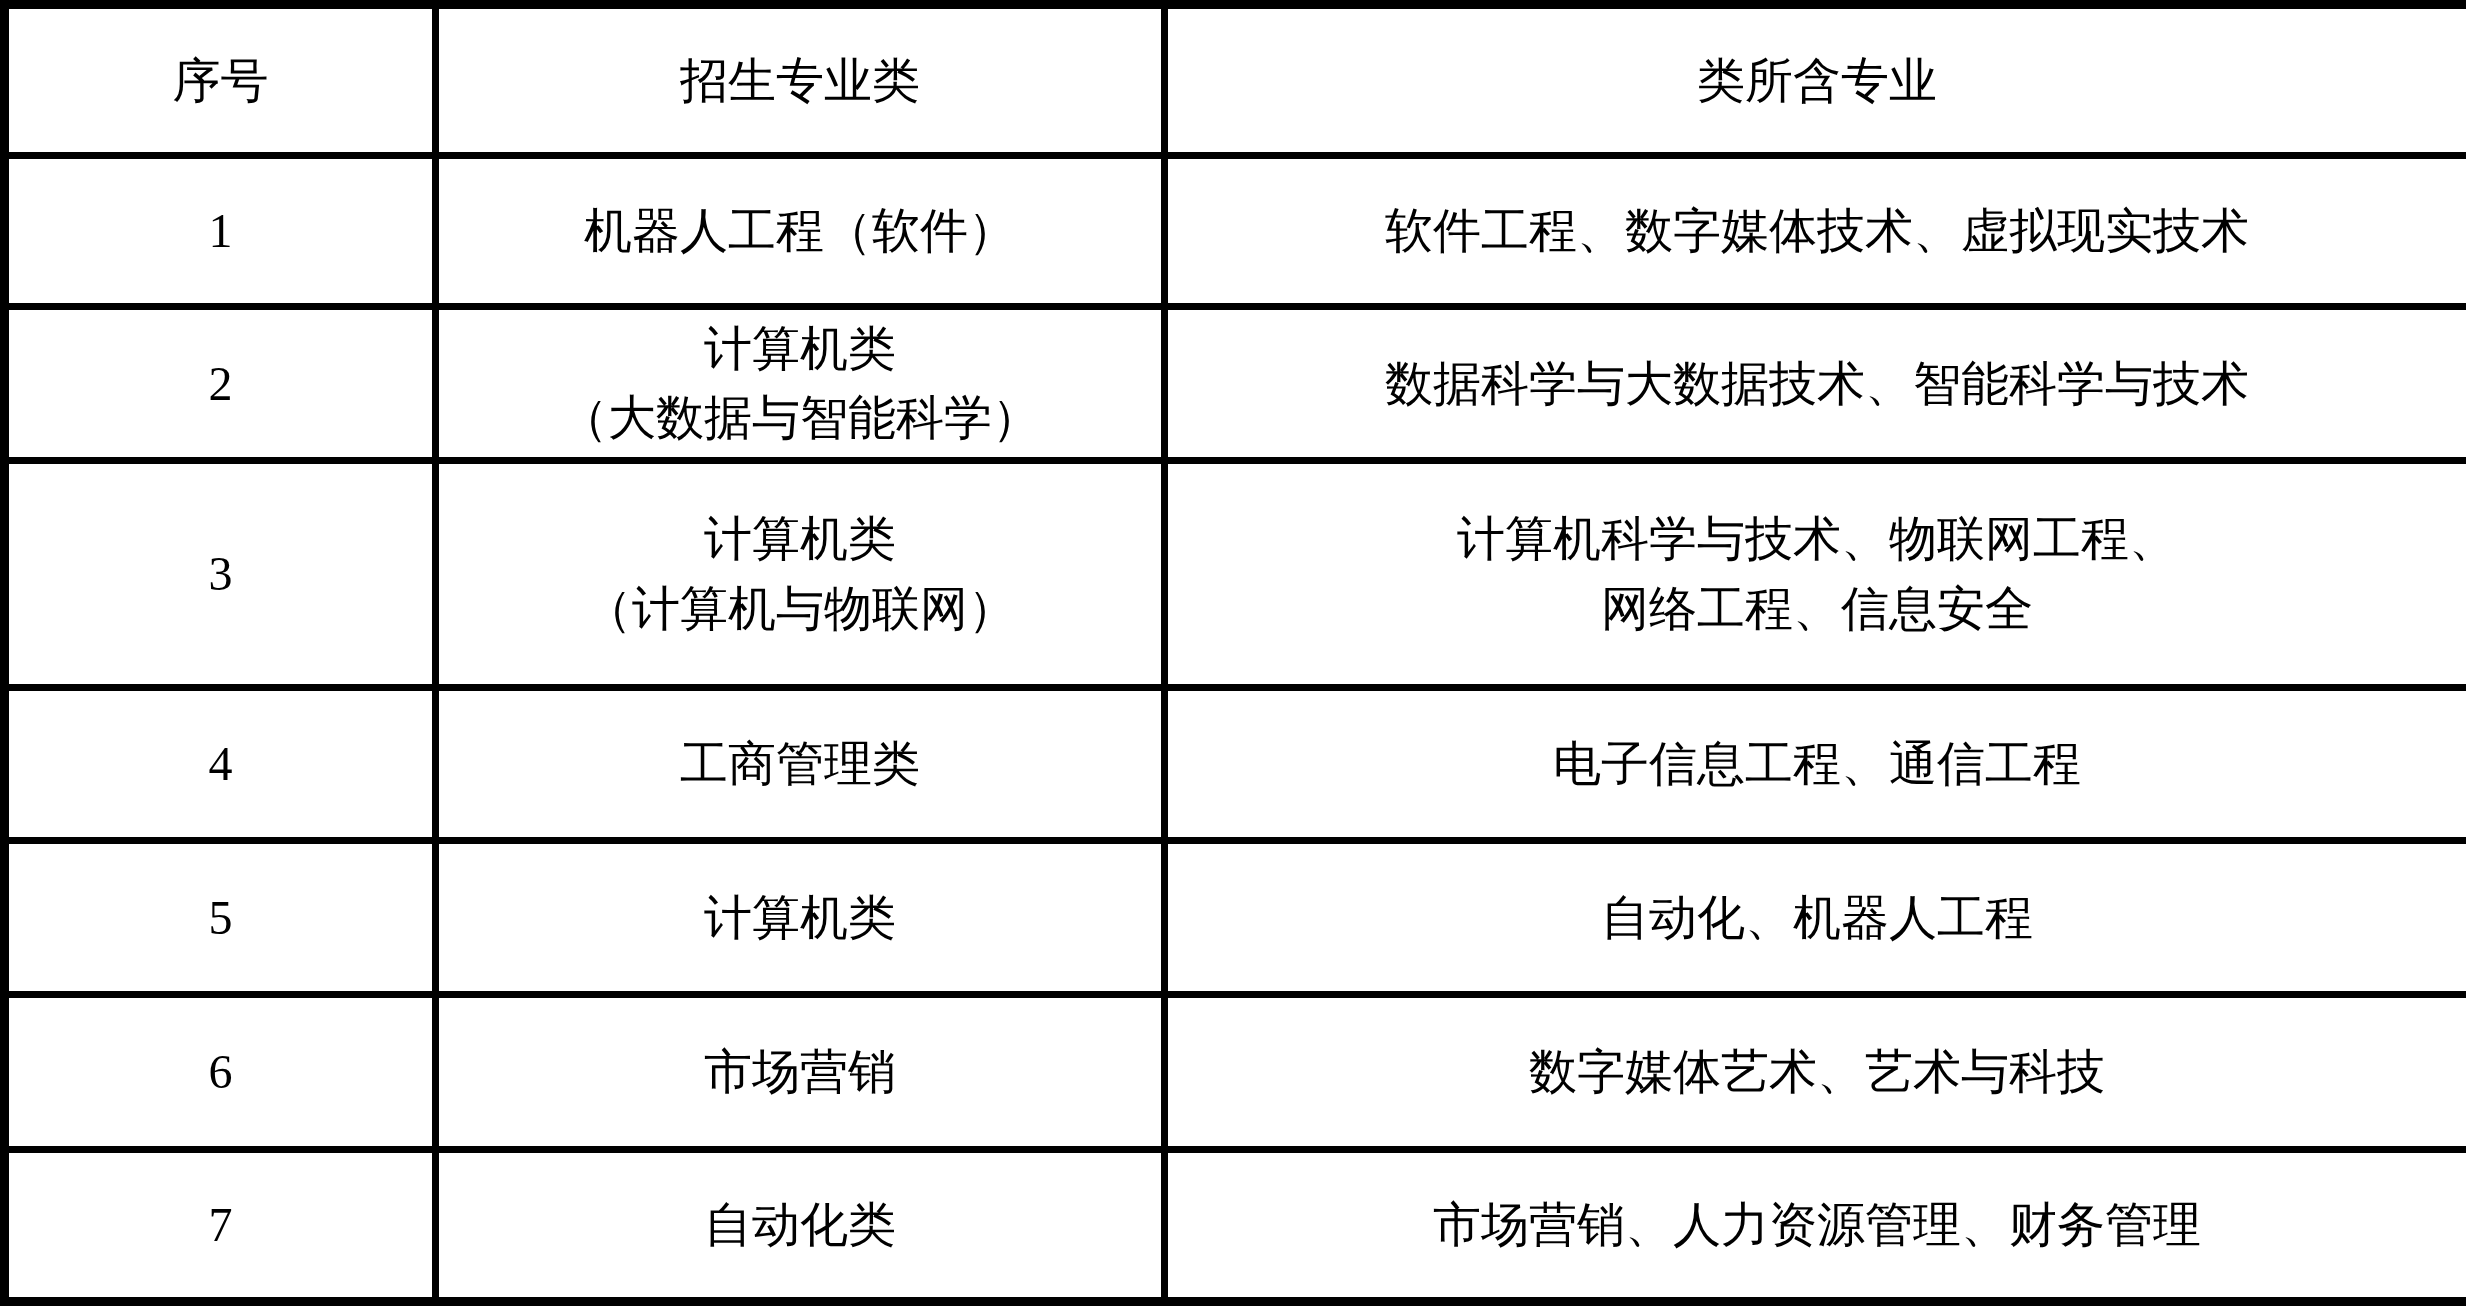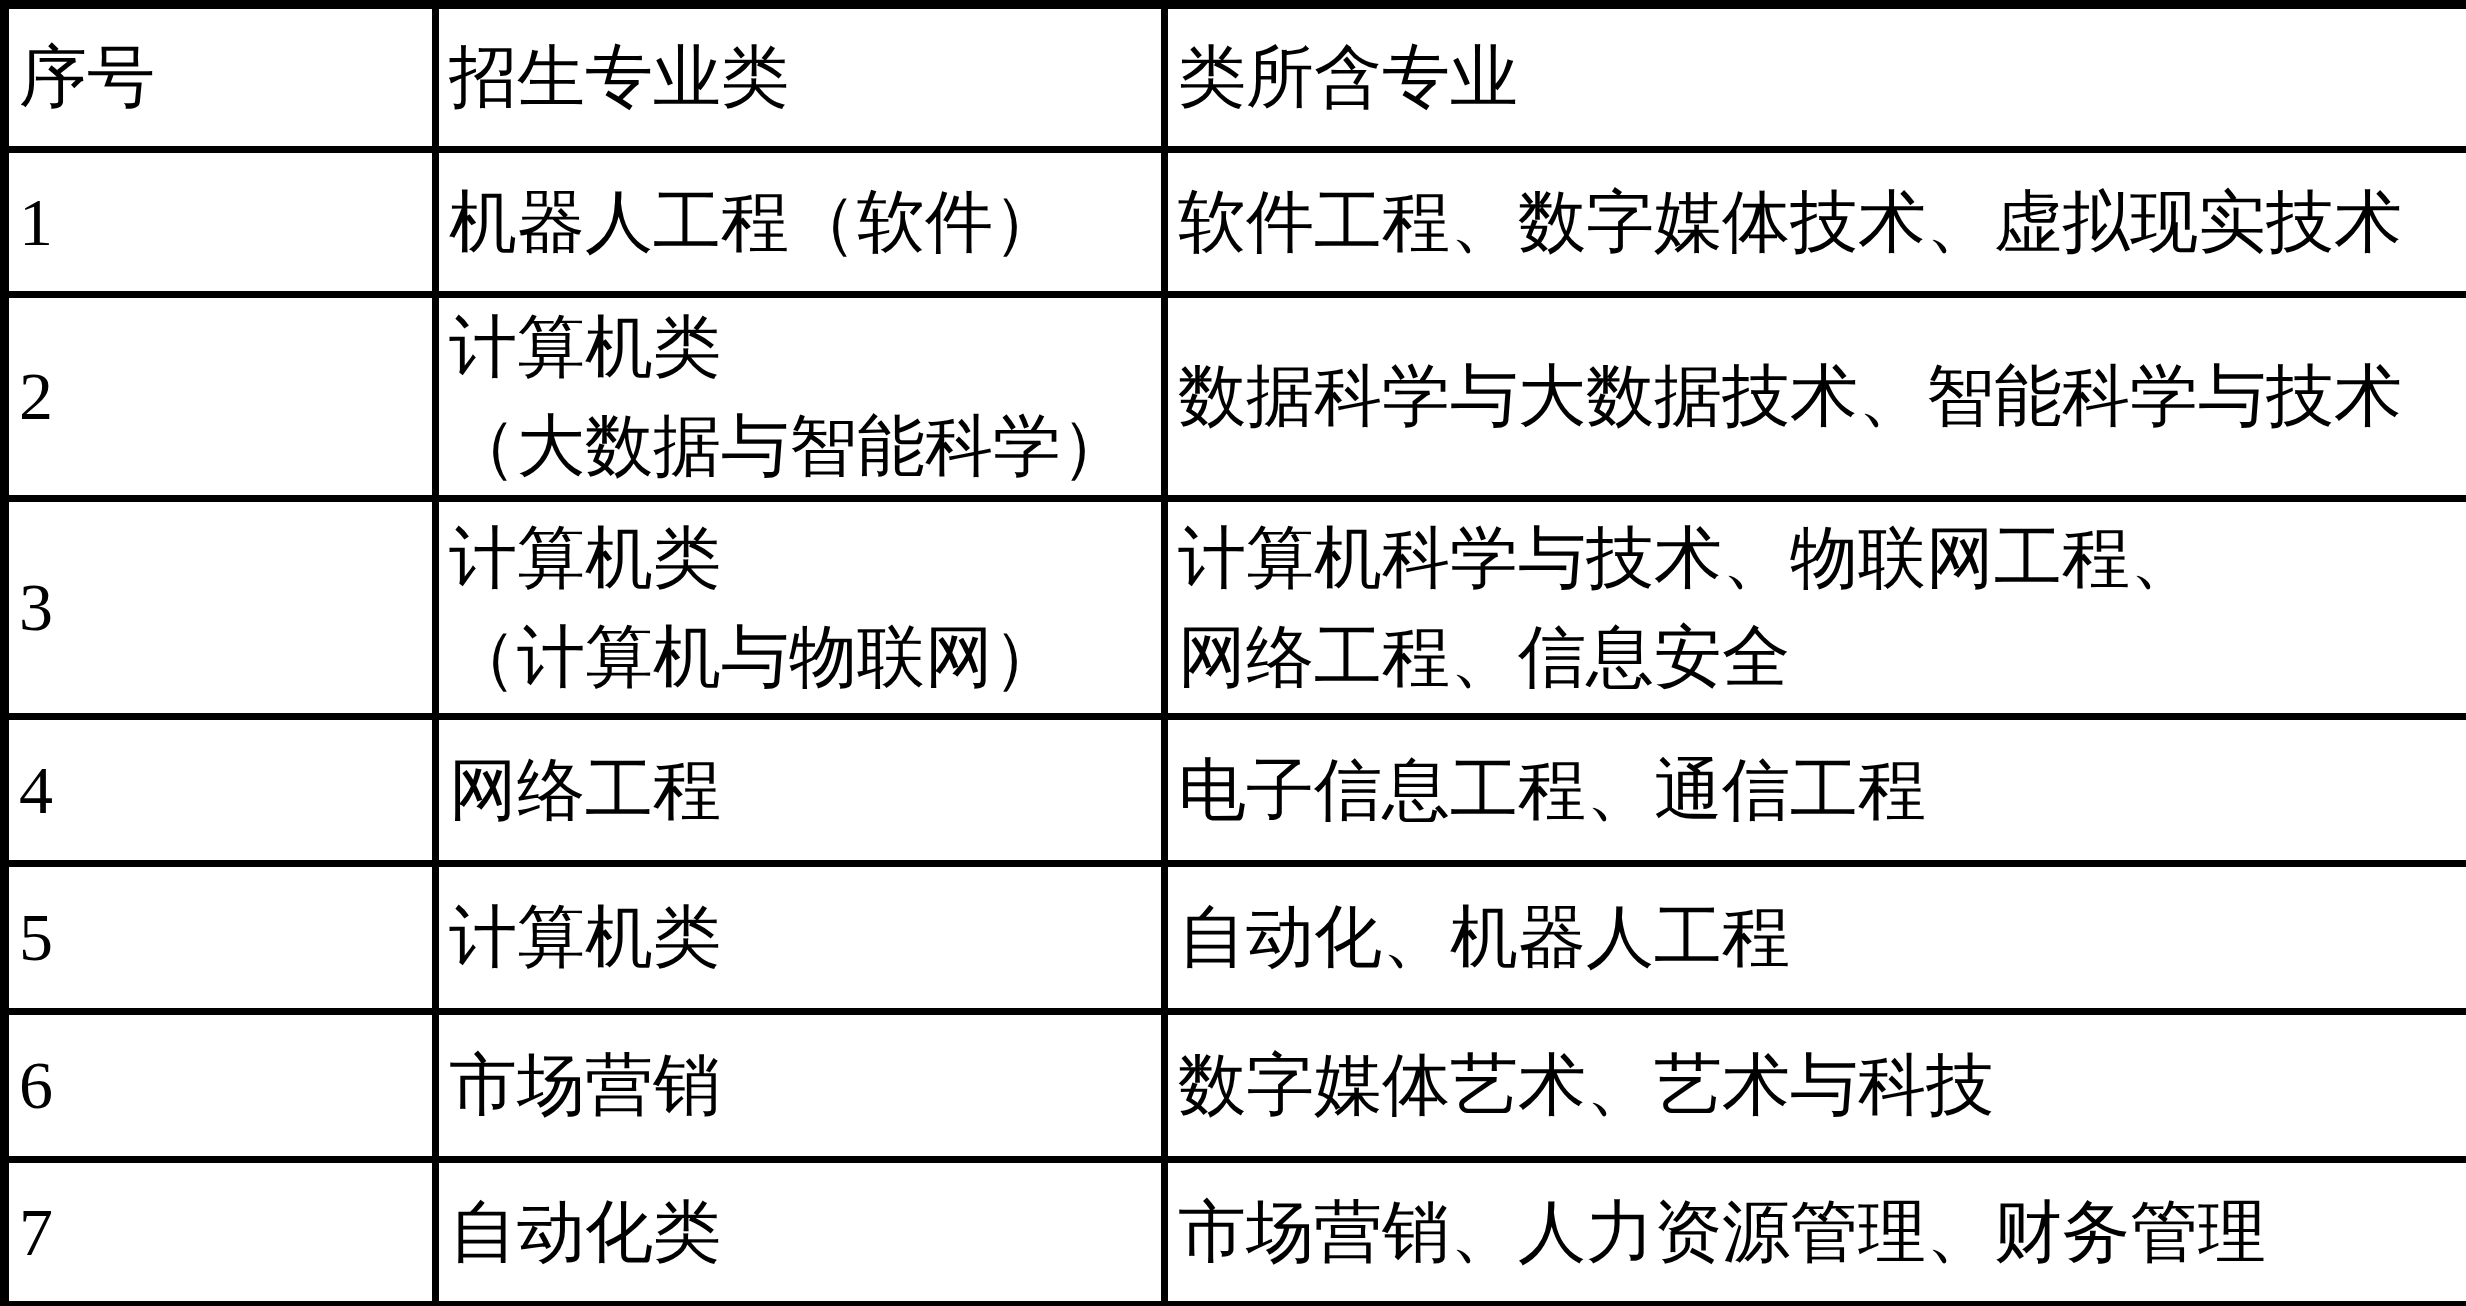--- a/index.html
+++ b/index.html
@@ -18,23 +18,23 @@
     width: 2466px;
     height: 1306px;
     background: #ffffff;
     border: 9px solid #000000;
     font-family: "Liberation Serif", "DejaVu Serif", serif;
     color: #000000;
   }
   table.majors th,
   table.majors td {
     border: 7px solid #000000;
-    text-align: left;
+    text-align: center;
     vertical-align: middle;
-    font-size: 68px;
+    font-size: 48px;
     font-weight: normal;
     line-height: 1.45;
     padding: 0 10px;
     white-space: pre-line;
     overflow: hidden;
   }
   col.c1 { width: 431px; }
   col.c2 { width: 729px; }
   col.c3 { width: 1306px; }
 
@@ -82,21 +82,21 @@
     <tr class="row-3">
       <td>3</td>
       <td>计算机类
 （计算机与物联网）</td>
       <td>计算机科学与技术、物联网工程、
 网络工程、信息安全</td>
     </tr>
 
     <tr class="row-4">
       <td>4</td>
-      <td>网络工程</td>
+      <td>工商管理类</td>
       <td>电子信息工程、通信工程</td>
     </tr>
 
     <tr class="row-5">
       <td>5</td>
       <td>计算机类</td>
       <td>自动化、机器人工程</td>
     </tr>
 
     <tr class="row-6">

